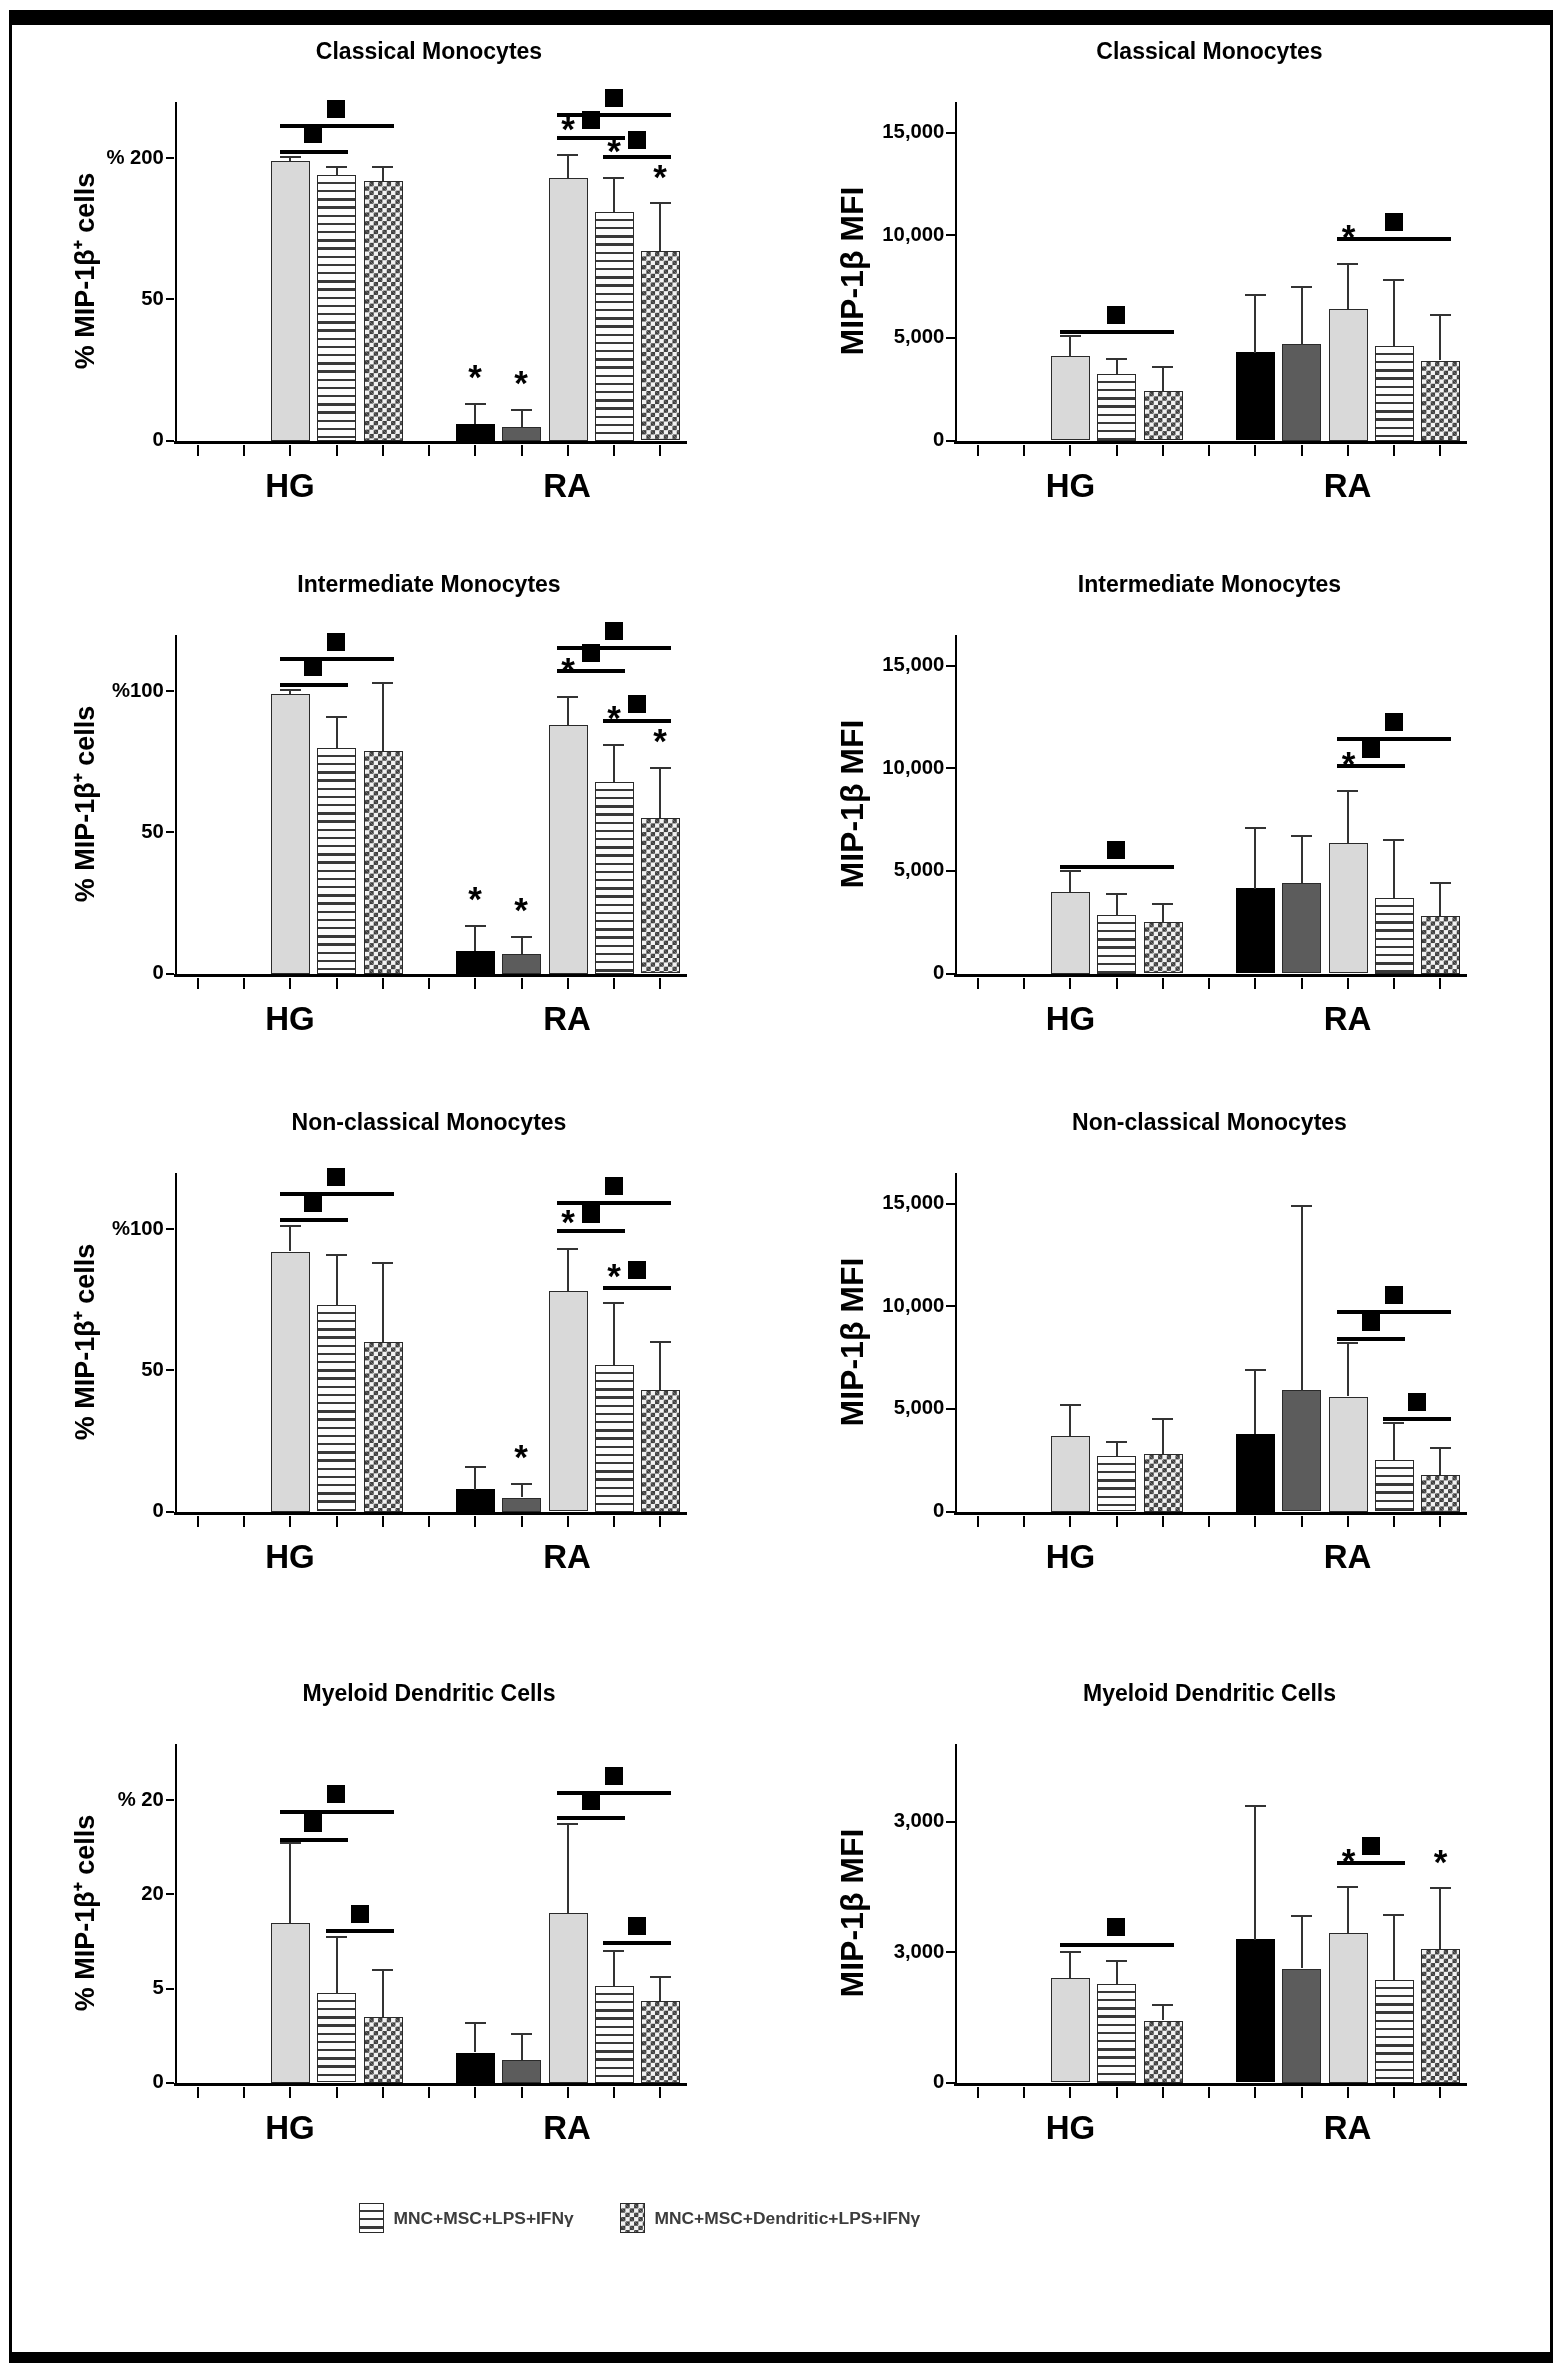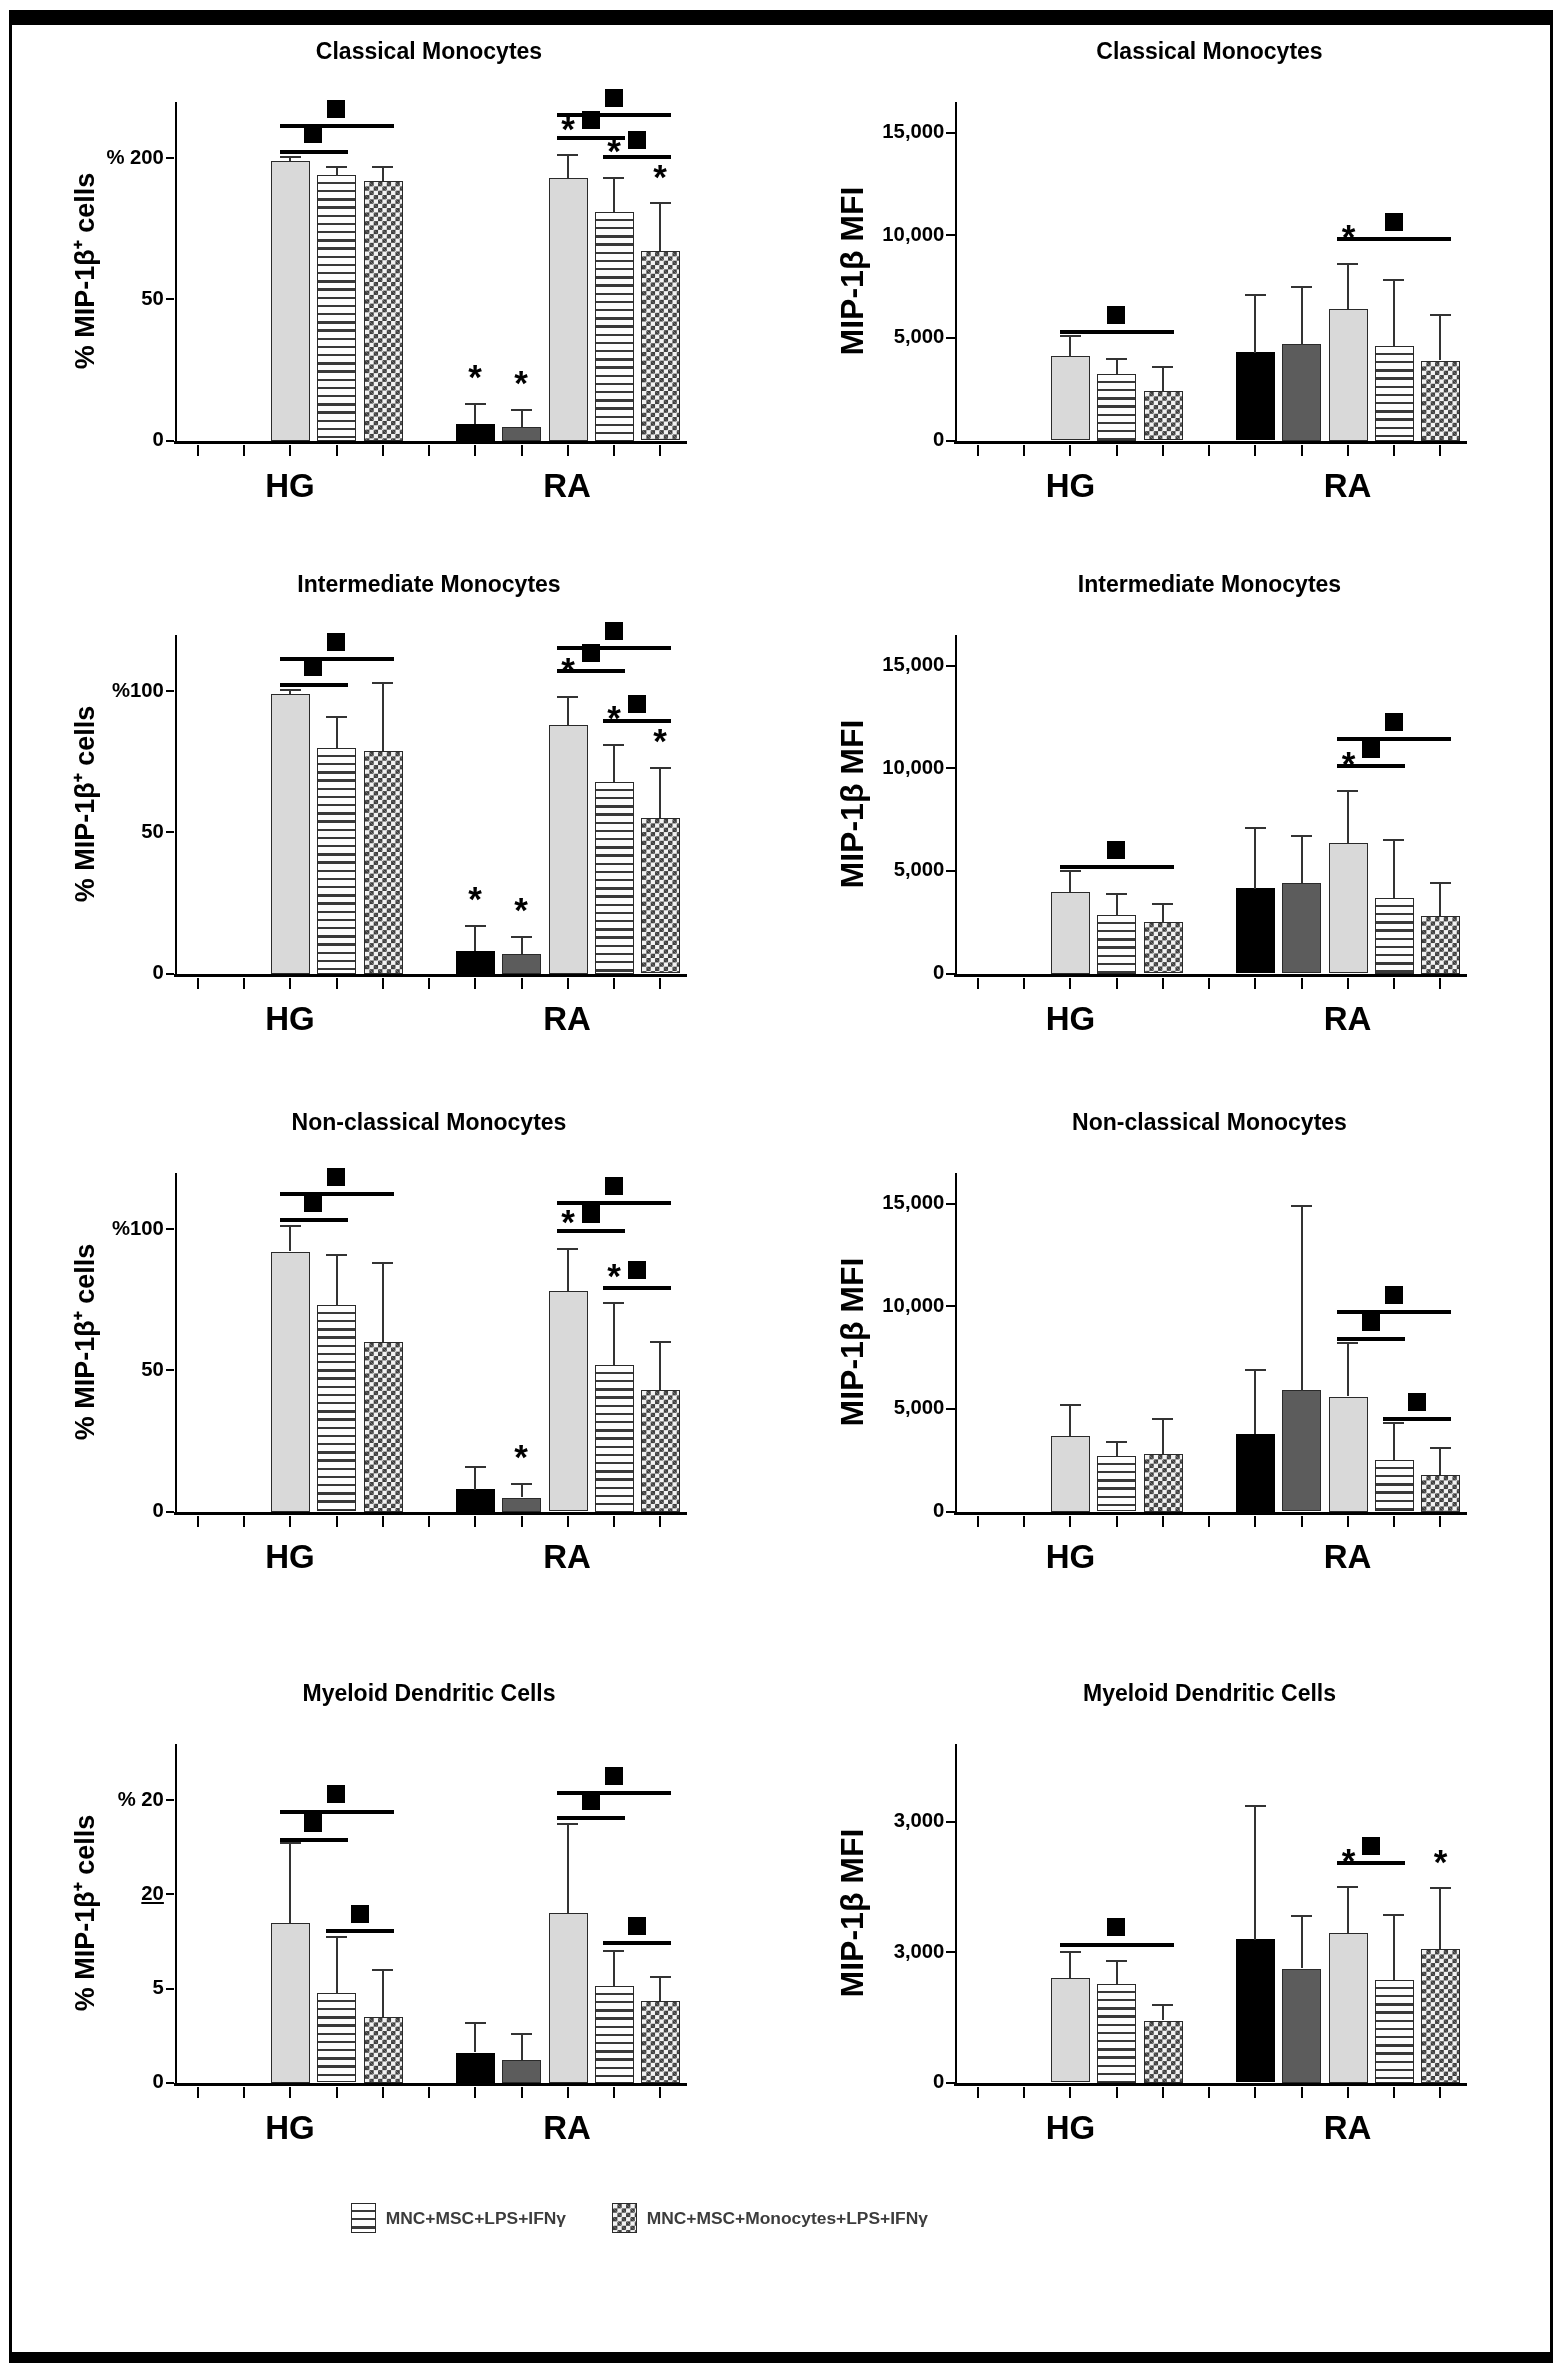--- a/index.html
+++ b/index.html
@@ -420,21 +420,21 @@
       <div class="panel" style="left: 14.5px; top: 1671px; width: 751px; height: 513px;">
         <div class="title" style="left: 160px; top: 8.7px; width: 509px;">Myeloid Dendritic Cells</div>
         <div class="ylabel" style="left: 68px; top: 242px;">% MIP-1β⁺ cells</div>
         <div class="vline" style="left: 160px; top: 73px; height: 339px;"></div>
         <div class="hline" style="left: 159px; top: 412px; width: 513px;"></div>
         <div class="ytick" style="left: 151px; top: 411px;"></div>
         <div class="yticklabel" style="left: 19.4px; top: 399px; width: 130px;">0</div>
         <div class="ytick" style="left: 151px; top: 317px;"></div>
         <div class="yticklabel" style="left: 19.4px; top: 305px; width: 130px;">5</div>
         <div class="ytick" style="left: 151px; top: 222px;"></div>
-        <div class="yticklabel" style="left: 19.4px; top: 211px; width: 130px; text-decoration: underline;">20</div>
+        <div class="yticklabel" style="left: 19.4px; top: 211px; width: 130px;">20</div>
         <div class="ytick" style="left: 151px; top: 128px;"></div>
         <div class="yticklabel" style="left: 19.4px; top: 117px; width: 130px;">% 20</div>
         <div class="xtick" style="left: 182px; top: 416px;"></div>
         <div class="xtick" style="left: 228px; top: 416px;"></div>
         <div class="xtick" style="left: 274px; top: 416px;"></div>
         <div class="xtick" style="left: 321px; top: 416px;"></div>
         <div class="xtick" style="left: 367px; top: 416px;"></div>
         <div class="xtick" style="left: 413px; top: 416px;"></div>
         <div class="xtick" style="left: 459px; top: 416px;"></div>
         <div class="xtick" style="left: 506px; top: 416px;"></div>
@@ -537,18 +537,18 @@
       </div>
     </div>
   <div id="legend">
       <div class="lrow">
         <div class="litem">
           <div class="swatch hstripe"></div>
           <div class="llabel">MNC+MSC+LPS+IFNγ</div>
         </div>
         <div class="litem">
           <div class="swatch checker"></div>
-          <div class="llabel">MNC+MSC+Monocytes+LPS+IFNγ</div>
+          <div class="llabel">MNC+MSC+Dendritic+LPS+IFNγ</div>
         </div>
       </div>
     </div>
 </div>
 
 
 </body></html>

